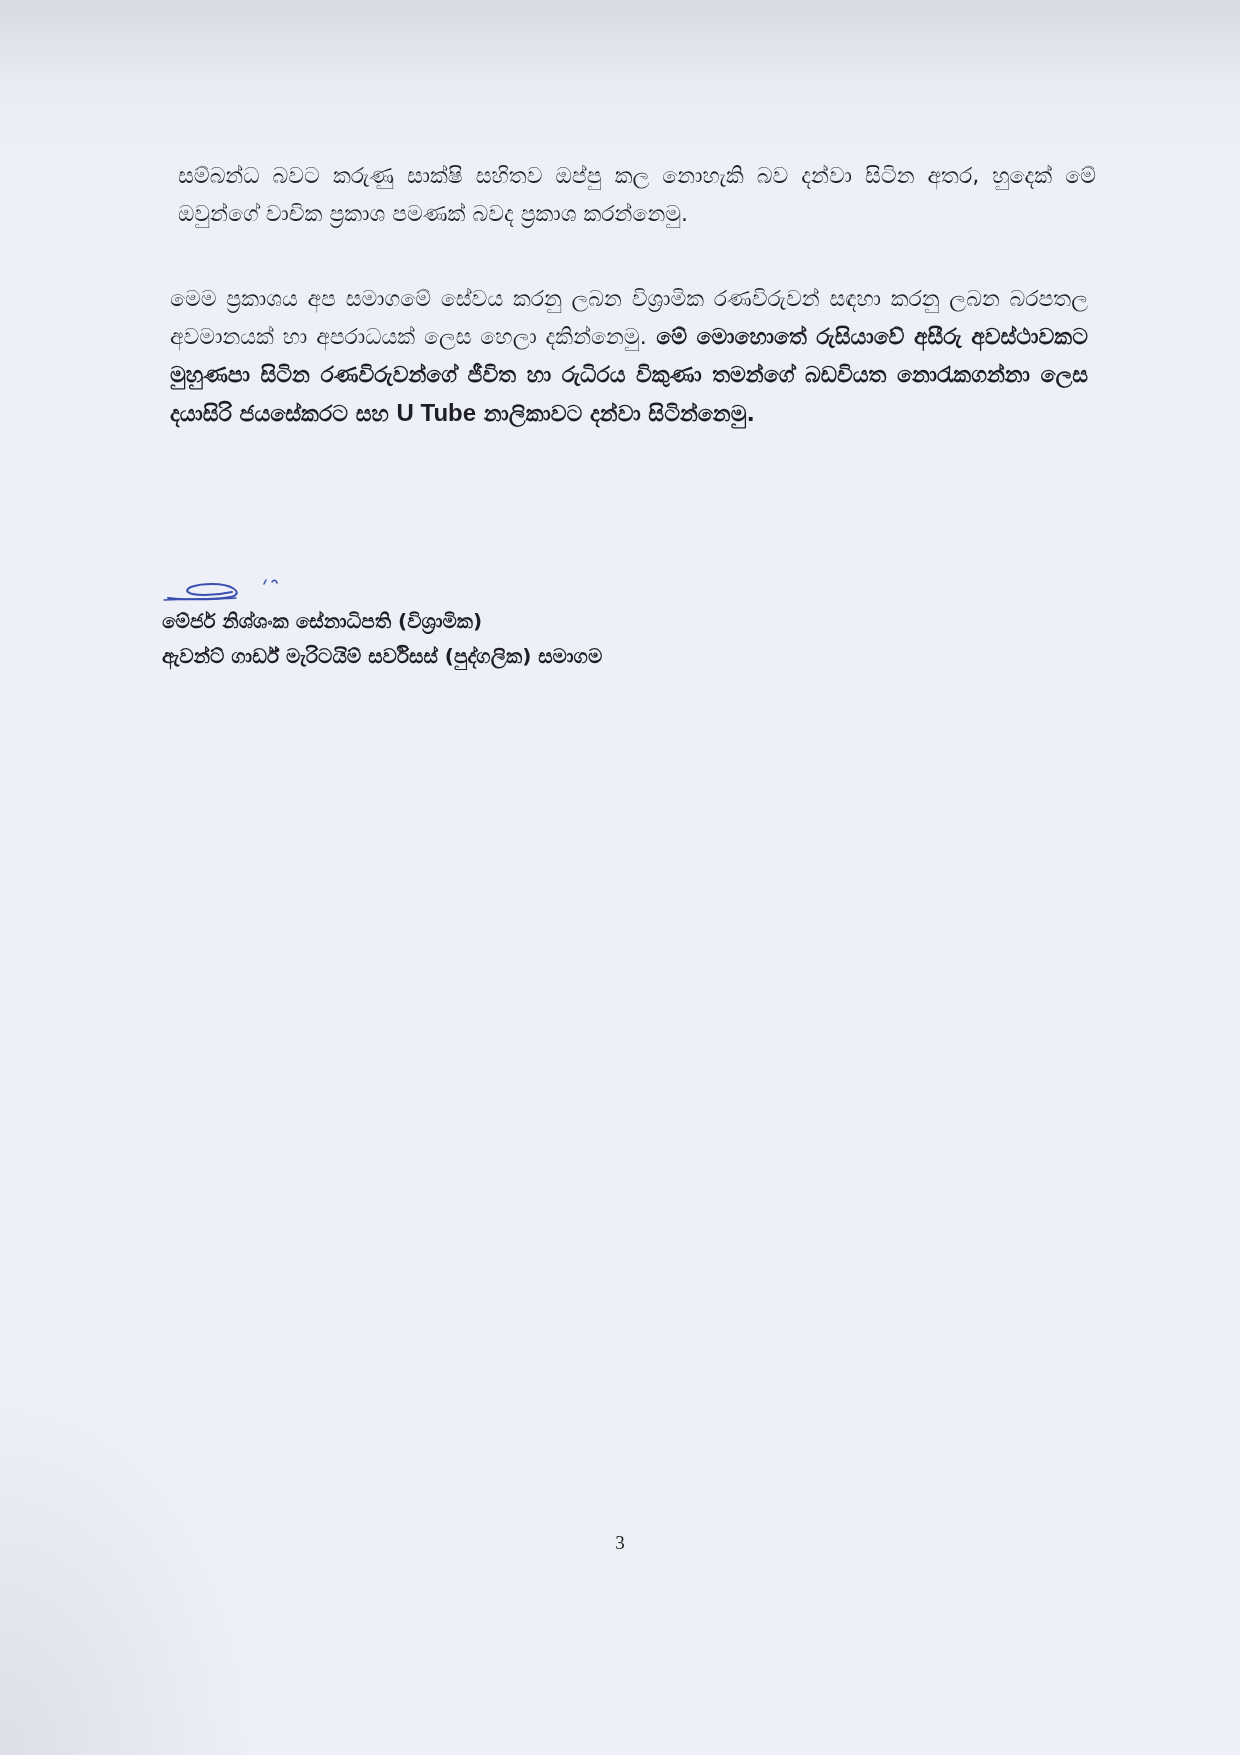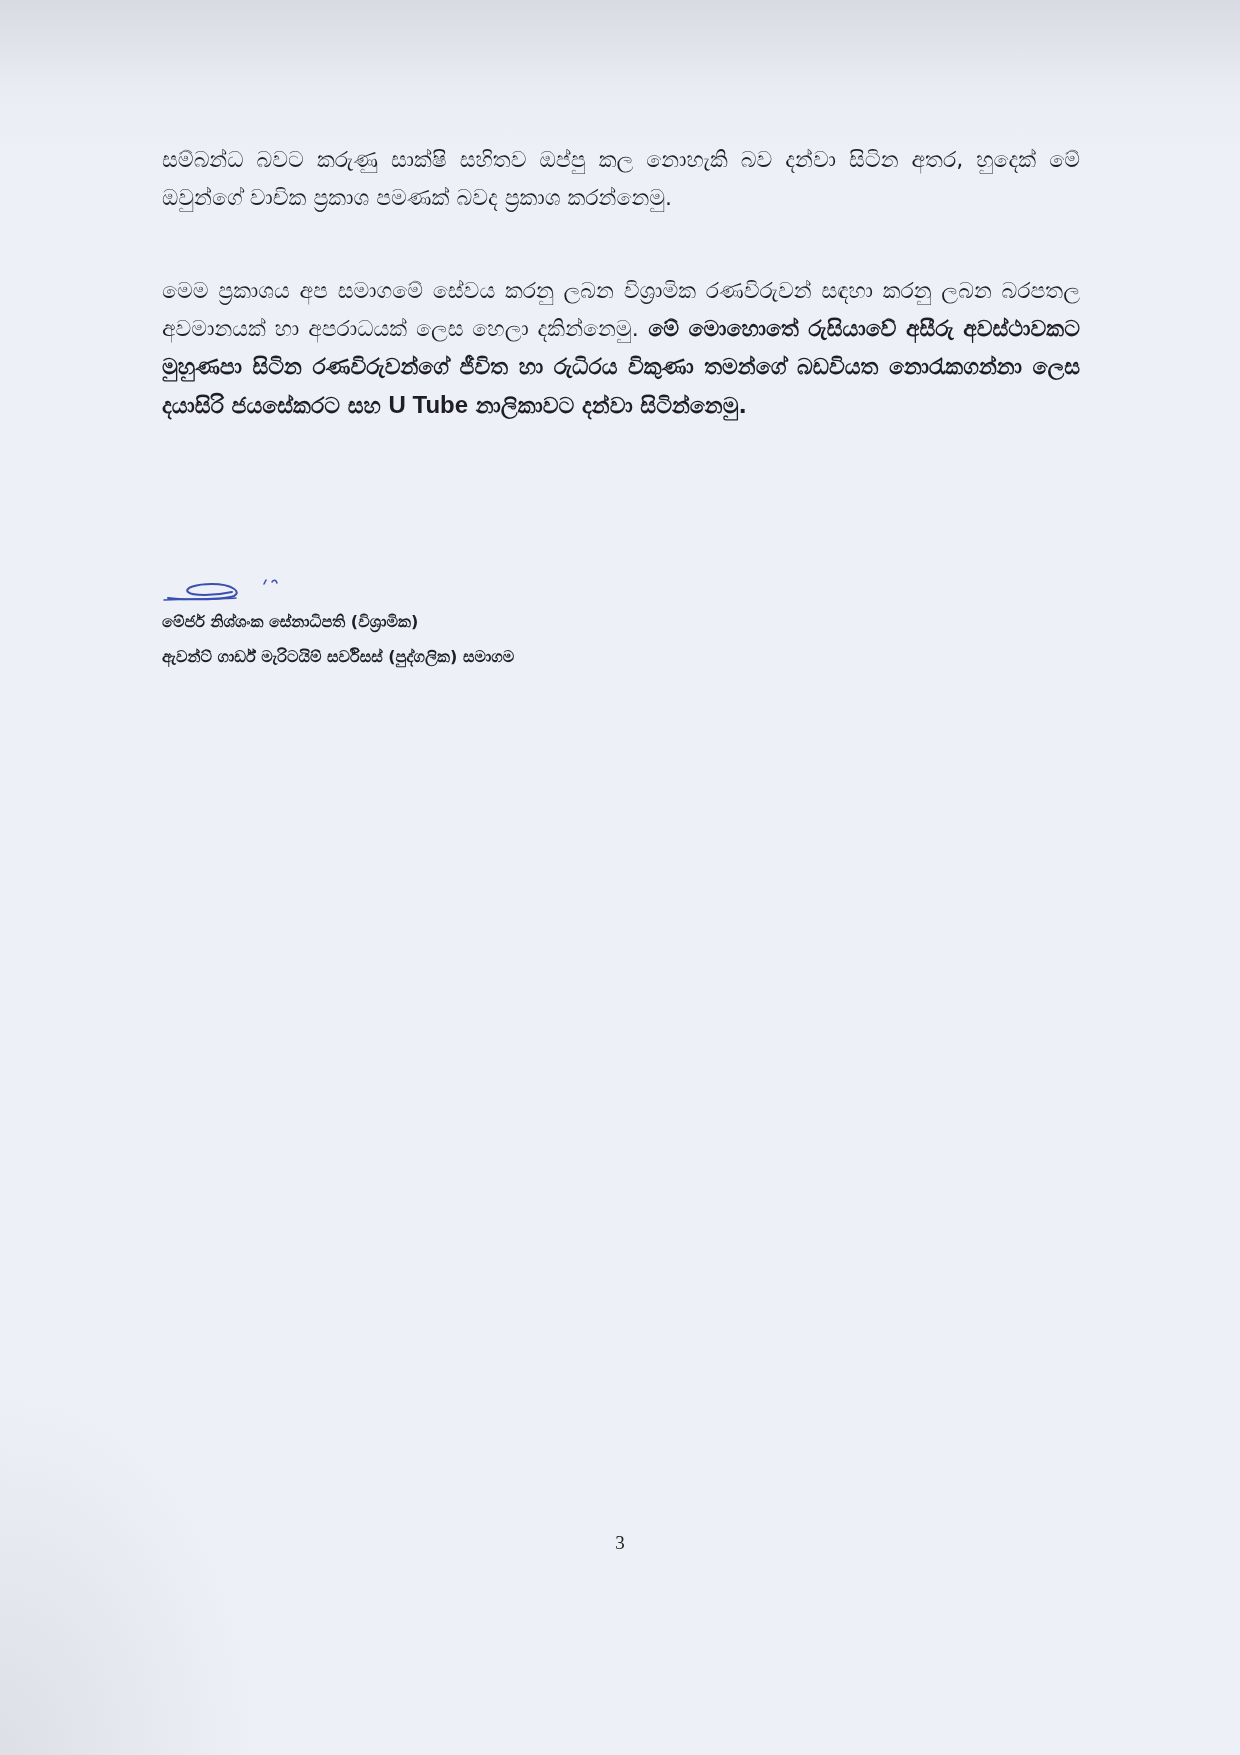--- a/index.html
+++ b/index.html
@@ -24,39 +24,39 @@
     }
     #para1 { top: 141px; }
     #para2 { top: 272px; }
     .bold { font-weight: bold; }
     .utube { font-family: "Liberation Sans", sans-serif; font-weight: bold; font-size: 24px; }
     .signature {
       position: absolute; left: 162px; top: 576px; width: 140px; height: 26px;
     }
     .sig-block {
       position: absolute; left: 162px; top: 604px;
-      font-size: 16px; line-height: 35px; font-weight: bold;
+      font-size: 20px; line-height: 35px; font-weight: bold;
     }
     .sig-line { display: block; }
     .page-number {
       position: absolute; left: 0; right: 0; top: 1532px;
       text-align: center; font-family: "Liberation Serif", serif; font-size: 19px;
       color: #222;
     }
   </style>
 </head>
 <body>
 
 <div class="page">
 
-  <p class="text-block" id="para1" style="margin:0;">
+  <p class="text-block" id="para1" style="margin:16px;">
     <span>සම්බන්ධ බවට කරුණු සාක්ෂි සහිතව ඔප්පු කල නොහැකි බව දන්වා සිටින අතර, හුදෙක් මේ ඔවුන්ගේ වාචික ප්‍රකාශ පමණක් බවද  ප්‍රකාශ කරන්නෙමු.</span>
   </p>
 
-  <p class="text-block" id="para2" style="margin:0;">
+  <p class="text-block" id="para2" style="margin:8px;">
     <span>මෙම ප්‍රකාශය  අප සමාගමේ සේවය කරනු ලබන විශ්‍රාමික රණවිරුවන් සඳහා කරනු ලබන බරපතල අවමානයක්  හා අපරාධයක් ලෙස හෙලා දකින්නෙමු.</span><span class="bold"> මේ මොහොතේ රුසියාවේ අසීරු අවස්ථාවකට මුහුණපා සිටින රණවිරුවන්ගේ ජීවිත හා රුධිරය විකුණා තමන්ගේ බඩවියත නොරැකගන්නා ලෙස දයාසිරි ජයසේකරට සහ </span><span class="utube">U Tube</span><span class="bold"> නාලිකාවට දන්වා සිටින්නෙමු.</span>
   </p>
 
   <svg class="signature" viewBox="0 0 140 26">
     <path d="M6 22 C 20 24, 60 24, 72 20 C 80 16, 70 8, 50 8 C 34 8, 22 12, 26 16 C 30 20, 52 20, 70 16" fill="none" stroke="#3a4fb0" stroke-width="2" stroke-linecap="round"></path>
     <path d="M2 24 C 30 23, 60 23, 74 22" fill="none" stroke="#3a4fb0" stroke-width="1.5" stroke-linecap="round"></path>
     <path d="M102 8 L 104 4" stroke="#3a4fb0" stroke-width="1.5" stroke-linecap="round"></path>
     <path d="M110 6 C 112 3, 114 4, 115 7" fill="none" stroke="#3a4fb0" stroke-width="1.5" stroke-linecap="round"></path>
   </svg>
 

